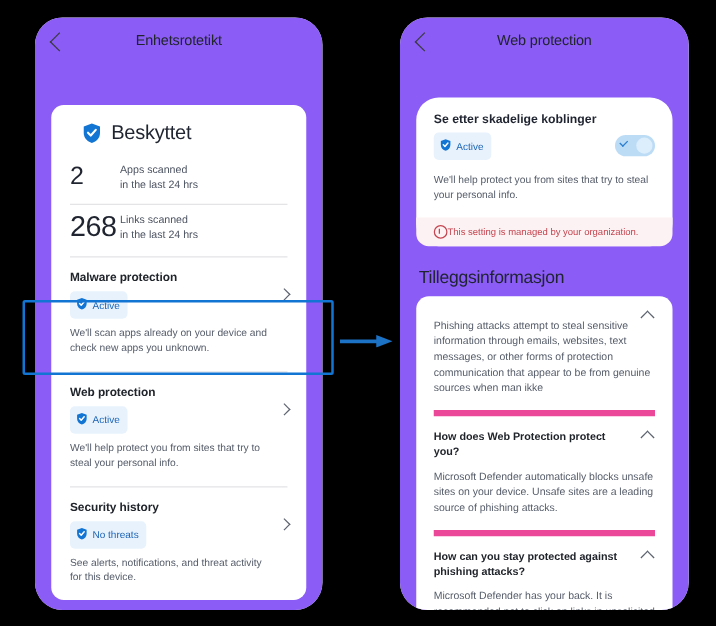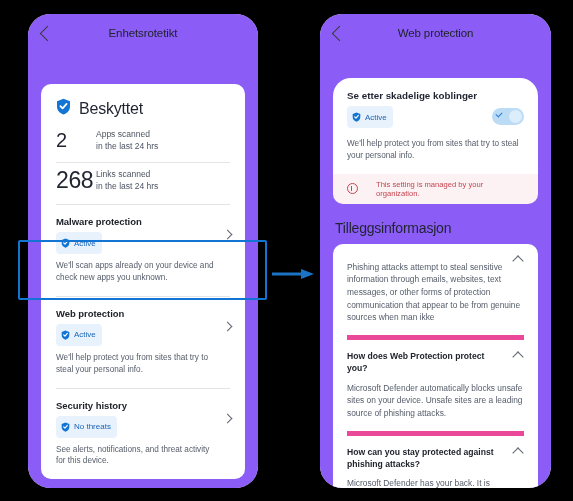--- a/index.html
+++ b/index.html
@@ -50,22 +50,23 @@
   .card{
     background:#ffffff;
     border-radius:10px;
     margin:0 13px;
   }
 
   
   .lcard{margin:26px 13px 0 13px;padding:0;}
 
   .prot-head{
-    display:flex;align-items:center;
+    display:flex;align-items:flex-start;
     padding:14px 12px 6px 15px;
+    margin-left:10px;
   }
   .prot-head .shield{margin-right:8px;}
   .prot-title{font-size:16px;color:#1f2430;letter-spacing:-0.2px;}
 
   .stat-row{
     display:flex;align-items:center;
     padding:4px 15px 10px 15px;
   }
   .stat-num{
     font-size:20px;color:#1f2430;font-weight:400;
@@ -137,21 +138,21 @@
     width:5px;height:3px;
     border-left:1.3px solid #2b7fd0;
     border-bottom:1.3px solid #2b7fd0;
     transform:rotate(-45deg);
   }
   .org-note{
     margin-top:12px;
     background:#fdf2f3;
     border-radius:0 0 10px 10px;
     padding:6px 14px 6px 14px;
-    display:flex;align-items:center;gap:18px;
+    display:flex;align-items:center;gap:0;
     margin-left:-14px;margin-right:-14px;
   }
   .org-note .txt{font-size:7.6px;color:#c4454f;}
   .warn-i{
     width:9px;height:9px;border:1px solid #c4454f;border-radius:50%;
     position:relative;flex:0 0 auto;
   }
   .warn-i:after{
     content:"";position:absolute;left:3.2px;top:1.8px;
     width:1px;height:4.5px;background:#c4454f;

